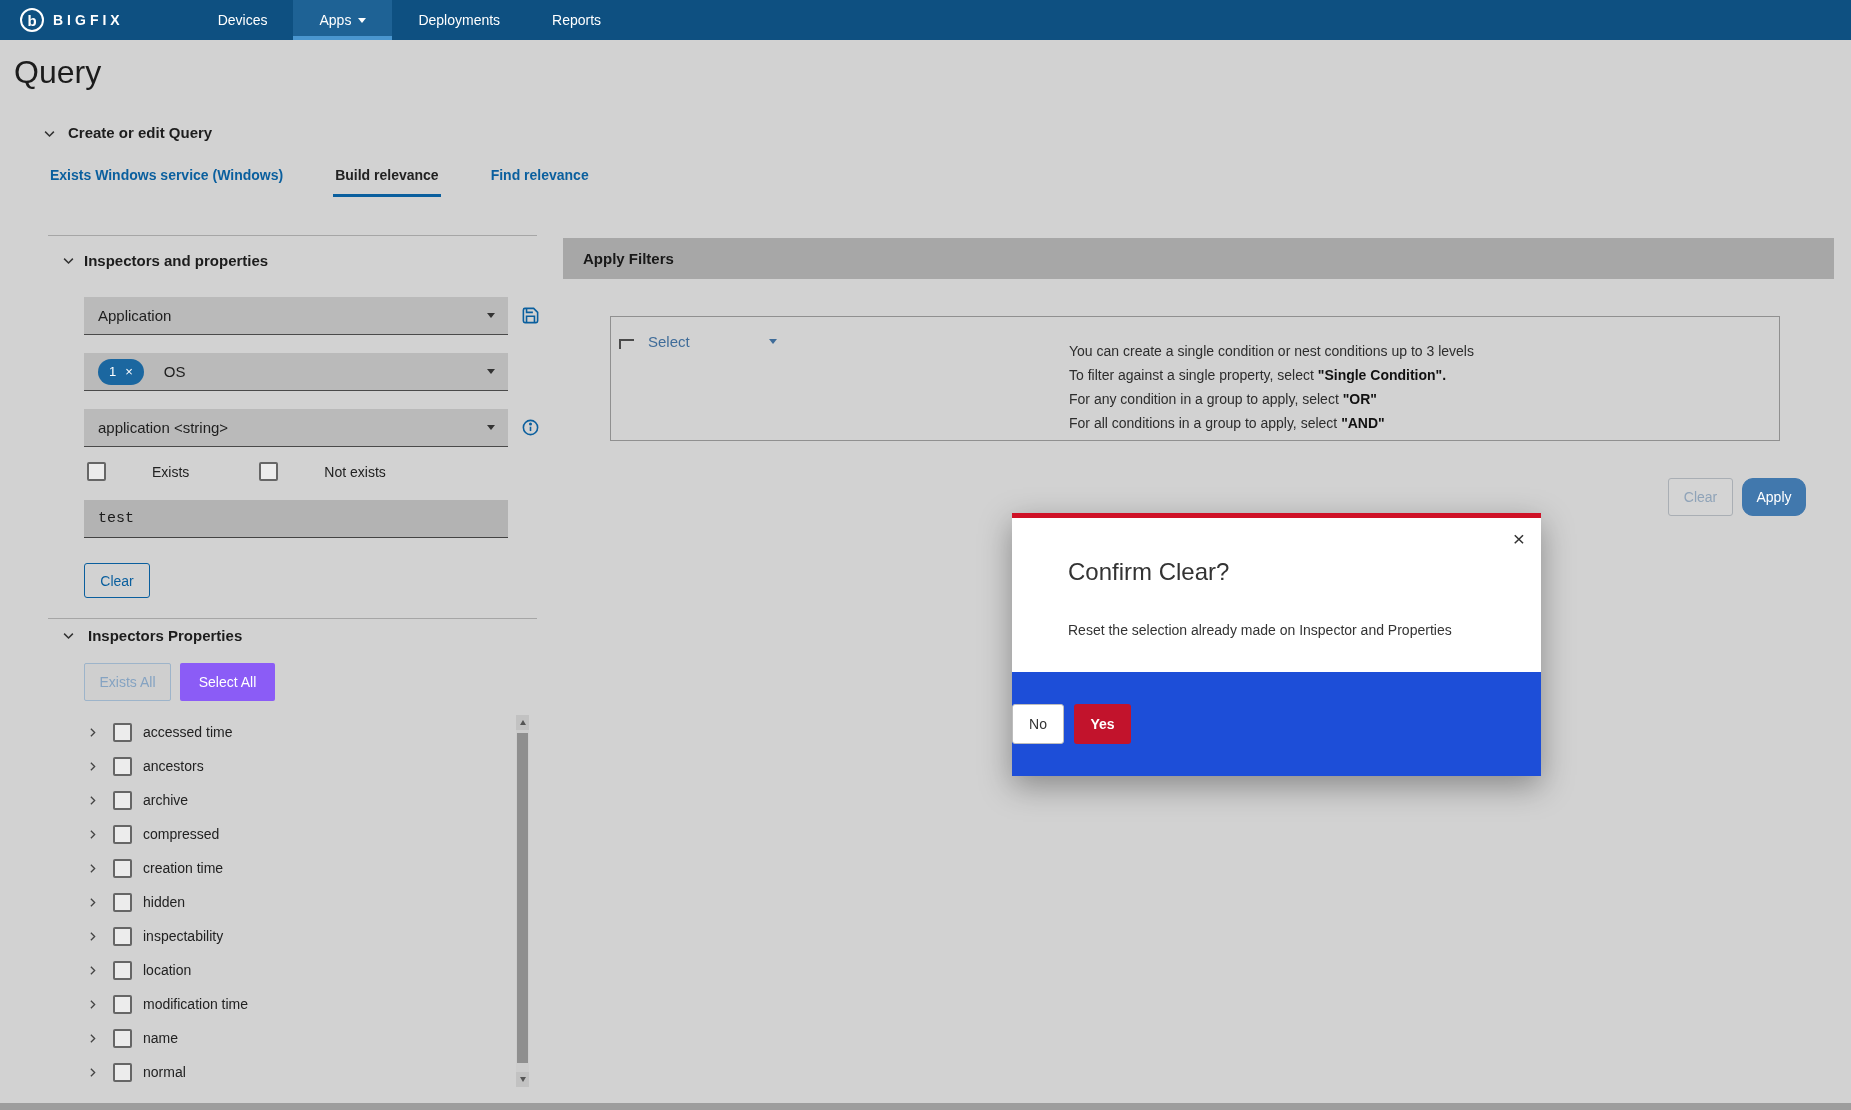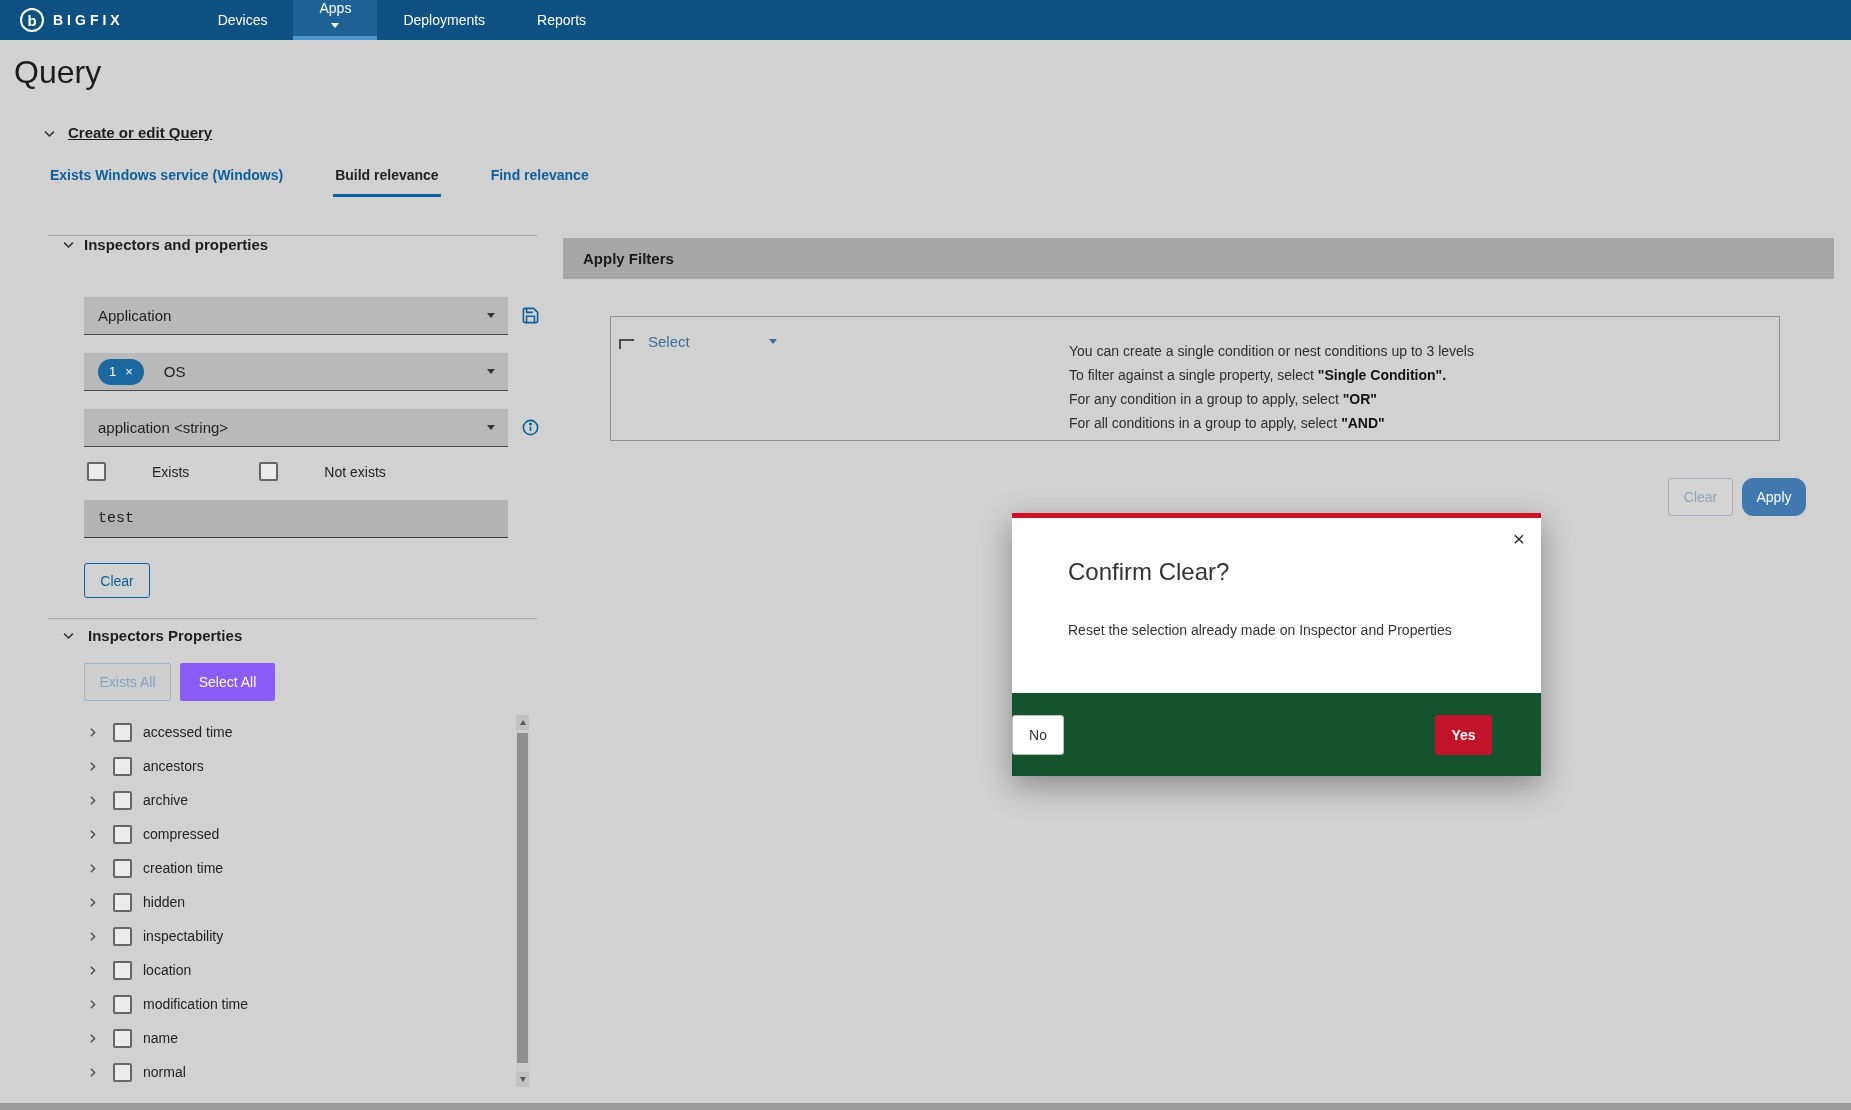--- a/index.html
+++ b/index.html
@@ -9,40 +9,40 @@
 
   
   .topnav{position:absolute;top:0;left:0;right:0;height:40px;background:#0e5081;
           display:flex;align-items:stretch;color:#fff;z-index:5;}
   .brand{display:flex;align-items:center;gap:9px;padding:0 20px;margin-right:48px;}
   .logo{width:24px;height:24px;border:2px solid #fff;border-radius:50%;display:flex;
         align-items:center;justify-content:center;font-weight:700;font-size:15px;box-sizing:border-box;}
   .brand-text{font-weight:700;font-size:14px;letter-spacing:4px;}
   .nav-items{display:flex;align-items:stretch;justify-content:flex-end;}
   .nav-item{display:flex;align-items:center;gap:7px;padding:0 26px;font-size:14px;color:#fff;text-decoration:none;}
-  .nav-item.active{background:#1e6295;box-shadow:inset 0 -4px 0 #4a96cf;flex-direction:column;}
+  .nav-item.active{background:#1e6295;box-shadow:inset 0 -4px 0 #4a96cf;}
   .caret-down{width:0;height:0;border-left:4px solid transparent;border-right:4px solid transparent;
               border-top:5px solid currentColor;display:inline-block;}
 
   .page-title{position:absolute;left:14px;top:54px;font-size:32px;font-weight:400;color:#1c1c1c;}
 
   .create-hdr{position:absolute;left:42px;top:124px;display:flex;align-items:flex-end;gap:11px;
-              font-size:15px;font-weight:700;color:#1d1d1d;text-decoration:underline;}
+              font-size:15px;font-weight:700;color:#1d1d1d;}
 
   .tabs{position:absolute;left:48px;top:167px;display:flex;gap:48px;}
   .tab{font-size:14px;font-weight:700;color:#0a5f9e;padding:0 2px 11px;cursor:default;}
   .tab.active{color:#222;border-bottom:3px solid #0a5f9e;}
 
   
   .left-col{position:absolute;left:48px;top:235px;width:492px;height:862px;}
   .hr{position:absolute;left:0;width:489px;border-top:1px solid #a6a6a6;height:0;}
   .hr1{top:0;} .hr2{top:383px;}
   .sec-hdr{position:absolute;display:flex;align-items:center;gap:12px;font-size:15px;
            font-weight:700;color:#1d1d1d;}
-  .sec-hdr1{left:13px;top:1px;gap:8px;} .sec-hdr2{left:13px;top:392px;}
+  .sec-hdr1{left:13px;top:17px;gap:8px;} .sec-hdr2{left:13px;top:392px;}
 
   .dd{position:absolute;left:36px;width:424px;height:38px;background:#bababa;
       border-bottom:1px solid #4a4a4a;display:flex;align-items:center;
       padding:0 48px 0 14px;box-sizing:border-box;font-size:15px;color:#1e1e1e;}
   .dd .caret-down{position:absolute;right:13px;color:#333;}
   .dd1{top:62px;} .dd2{top:118px;} .dd3{top:174px;}
 
   .badge{display:flex;align-items:center;gap:9px;background:#1b67a0;color:#fff;height:26px;
          border-radius:13px;padding:0 11px;font-size:13px;margin-right:20px;}
 
@@ -103,22 +103,22 @@
                border:1px solid #4178ad;color:#fff;font-size:14px;border-radius:11px;font-family:inherit;}
 
   
   .modal{position:absolute;left:1012px;top:513px;width:529px;height:263px;background:#fff;
          border-top:5px solid #cf1126;box-shadow:0 10px 30px rgba(0,0,0,.35);z-index:20;
          box-sizing:border-box;}
   .modal-close{position:absolute;right:16px;top:10px;font-size:21px;color:#333;line-height:1;
                background:none;border:none;font-family:inherit;}
   .modal-title{position:absolute;left:56px;top:40px;font-size:24px;font-weight:400;color:#333;}
   .modal-body{position:absolute;left:56px;top:104px;font-size:14px;color:#333;}
-  .modal-footer{position:absolute;left:0;right:0;bottom:0;height:83px;background:#14532d;
-                display:flex;align-items:center;justify-content:space-between;gap:10px;
+  .modal-footer{position:absolute;left:0;right:0;bottom:0;height:104px;background:#1d4ed8;
+                display:flex;align-items:center;justify-content:flex-start;gap:10px;
                 padding-right:49px;box-sizing:border-box;}
   .no-btn{width:52px;height:40px;background:#fff;border:1px solid #bdbdbd;color:#333;
           font-size:14px;border-radius:3px;font-family:inherit;}
   .yes-btn{width:57px;height:40px;background:#c2132c;border:none;color:#fff;font-size:14px;
            font-weight:700;border-radius:3px;font-family:inherit;}
 
   .bottom-strip{position:absolute;left:0;bottom:0;width:100%;height:7px;background:#9d9d9d;}
 </style>
 </head>
 <body>

